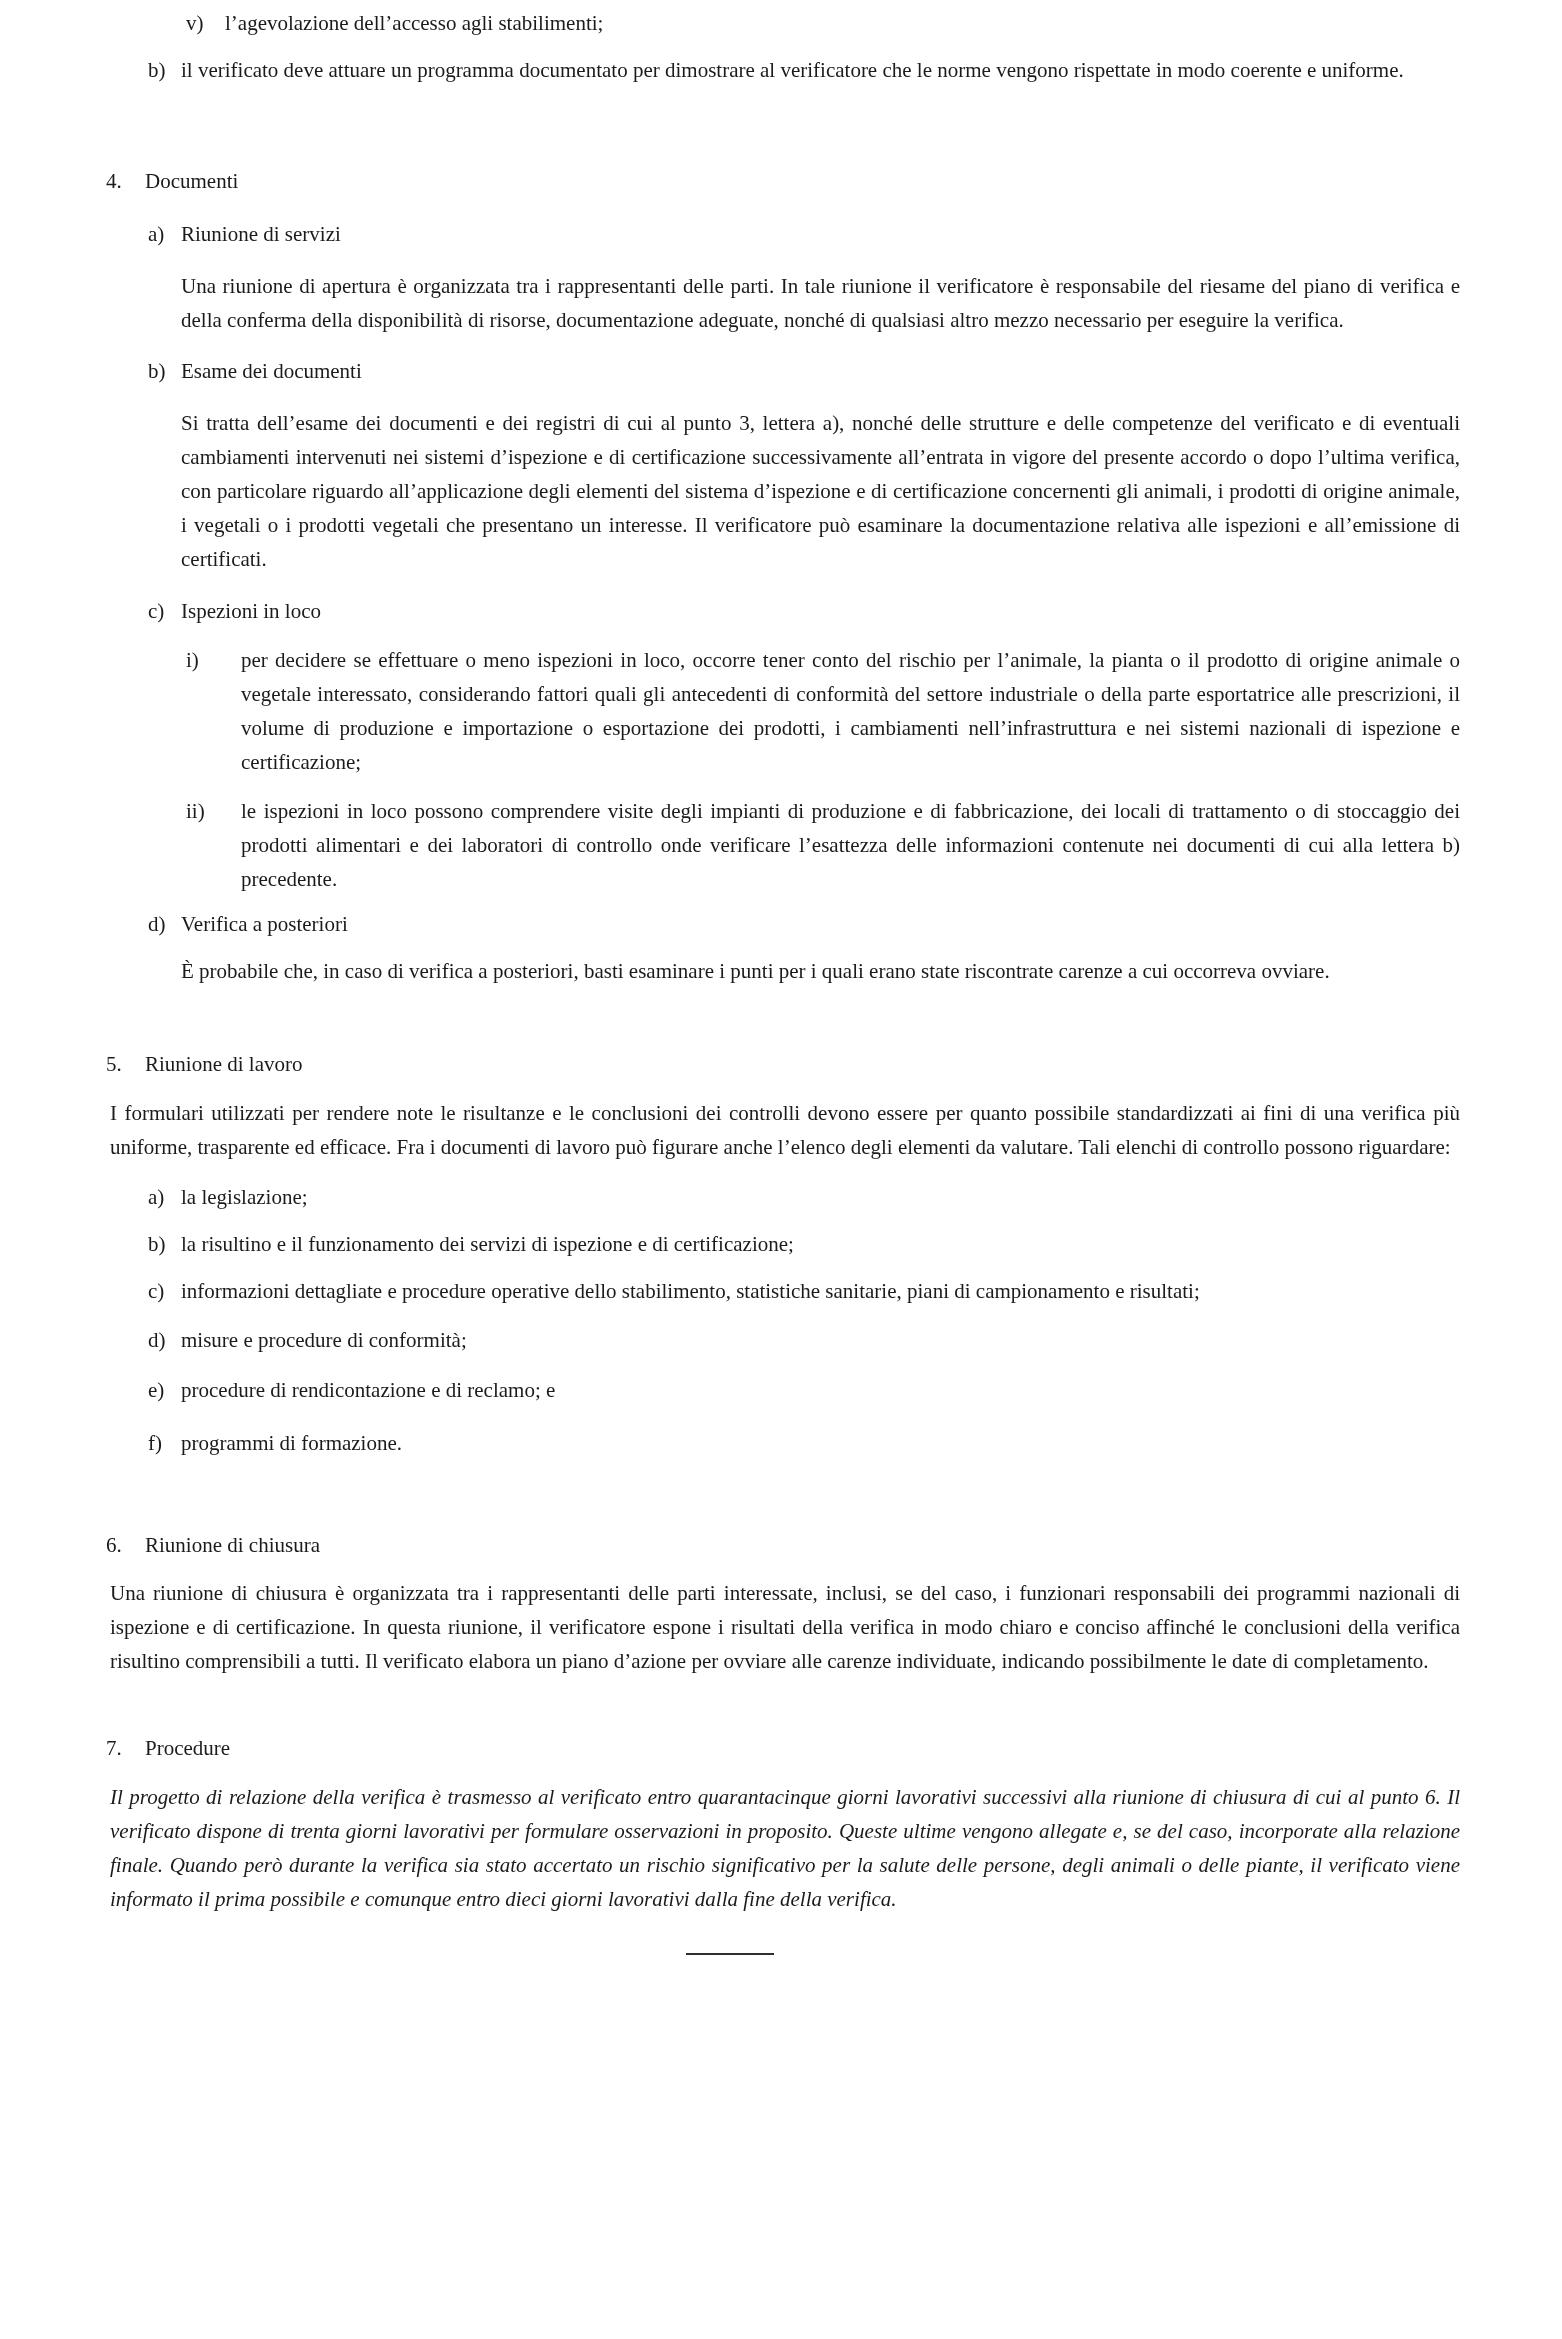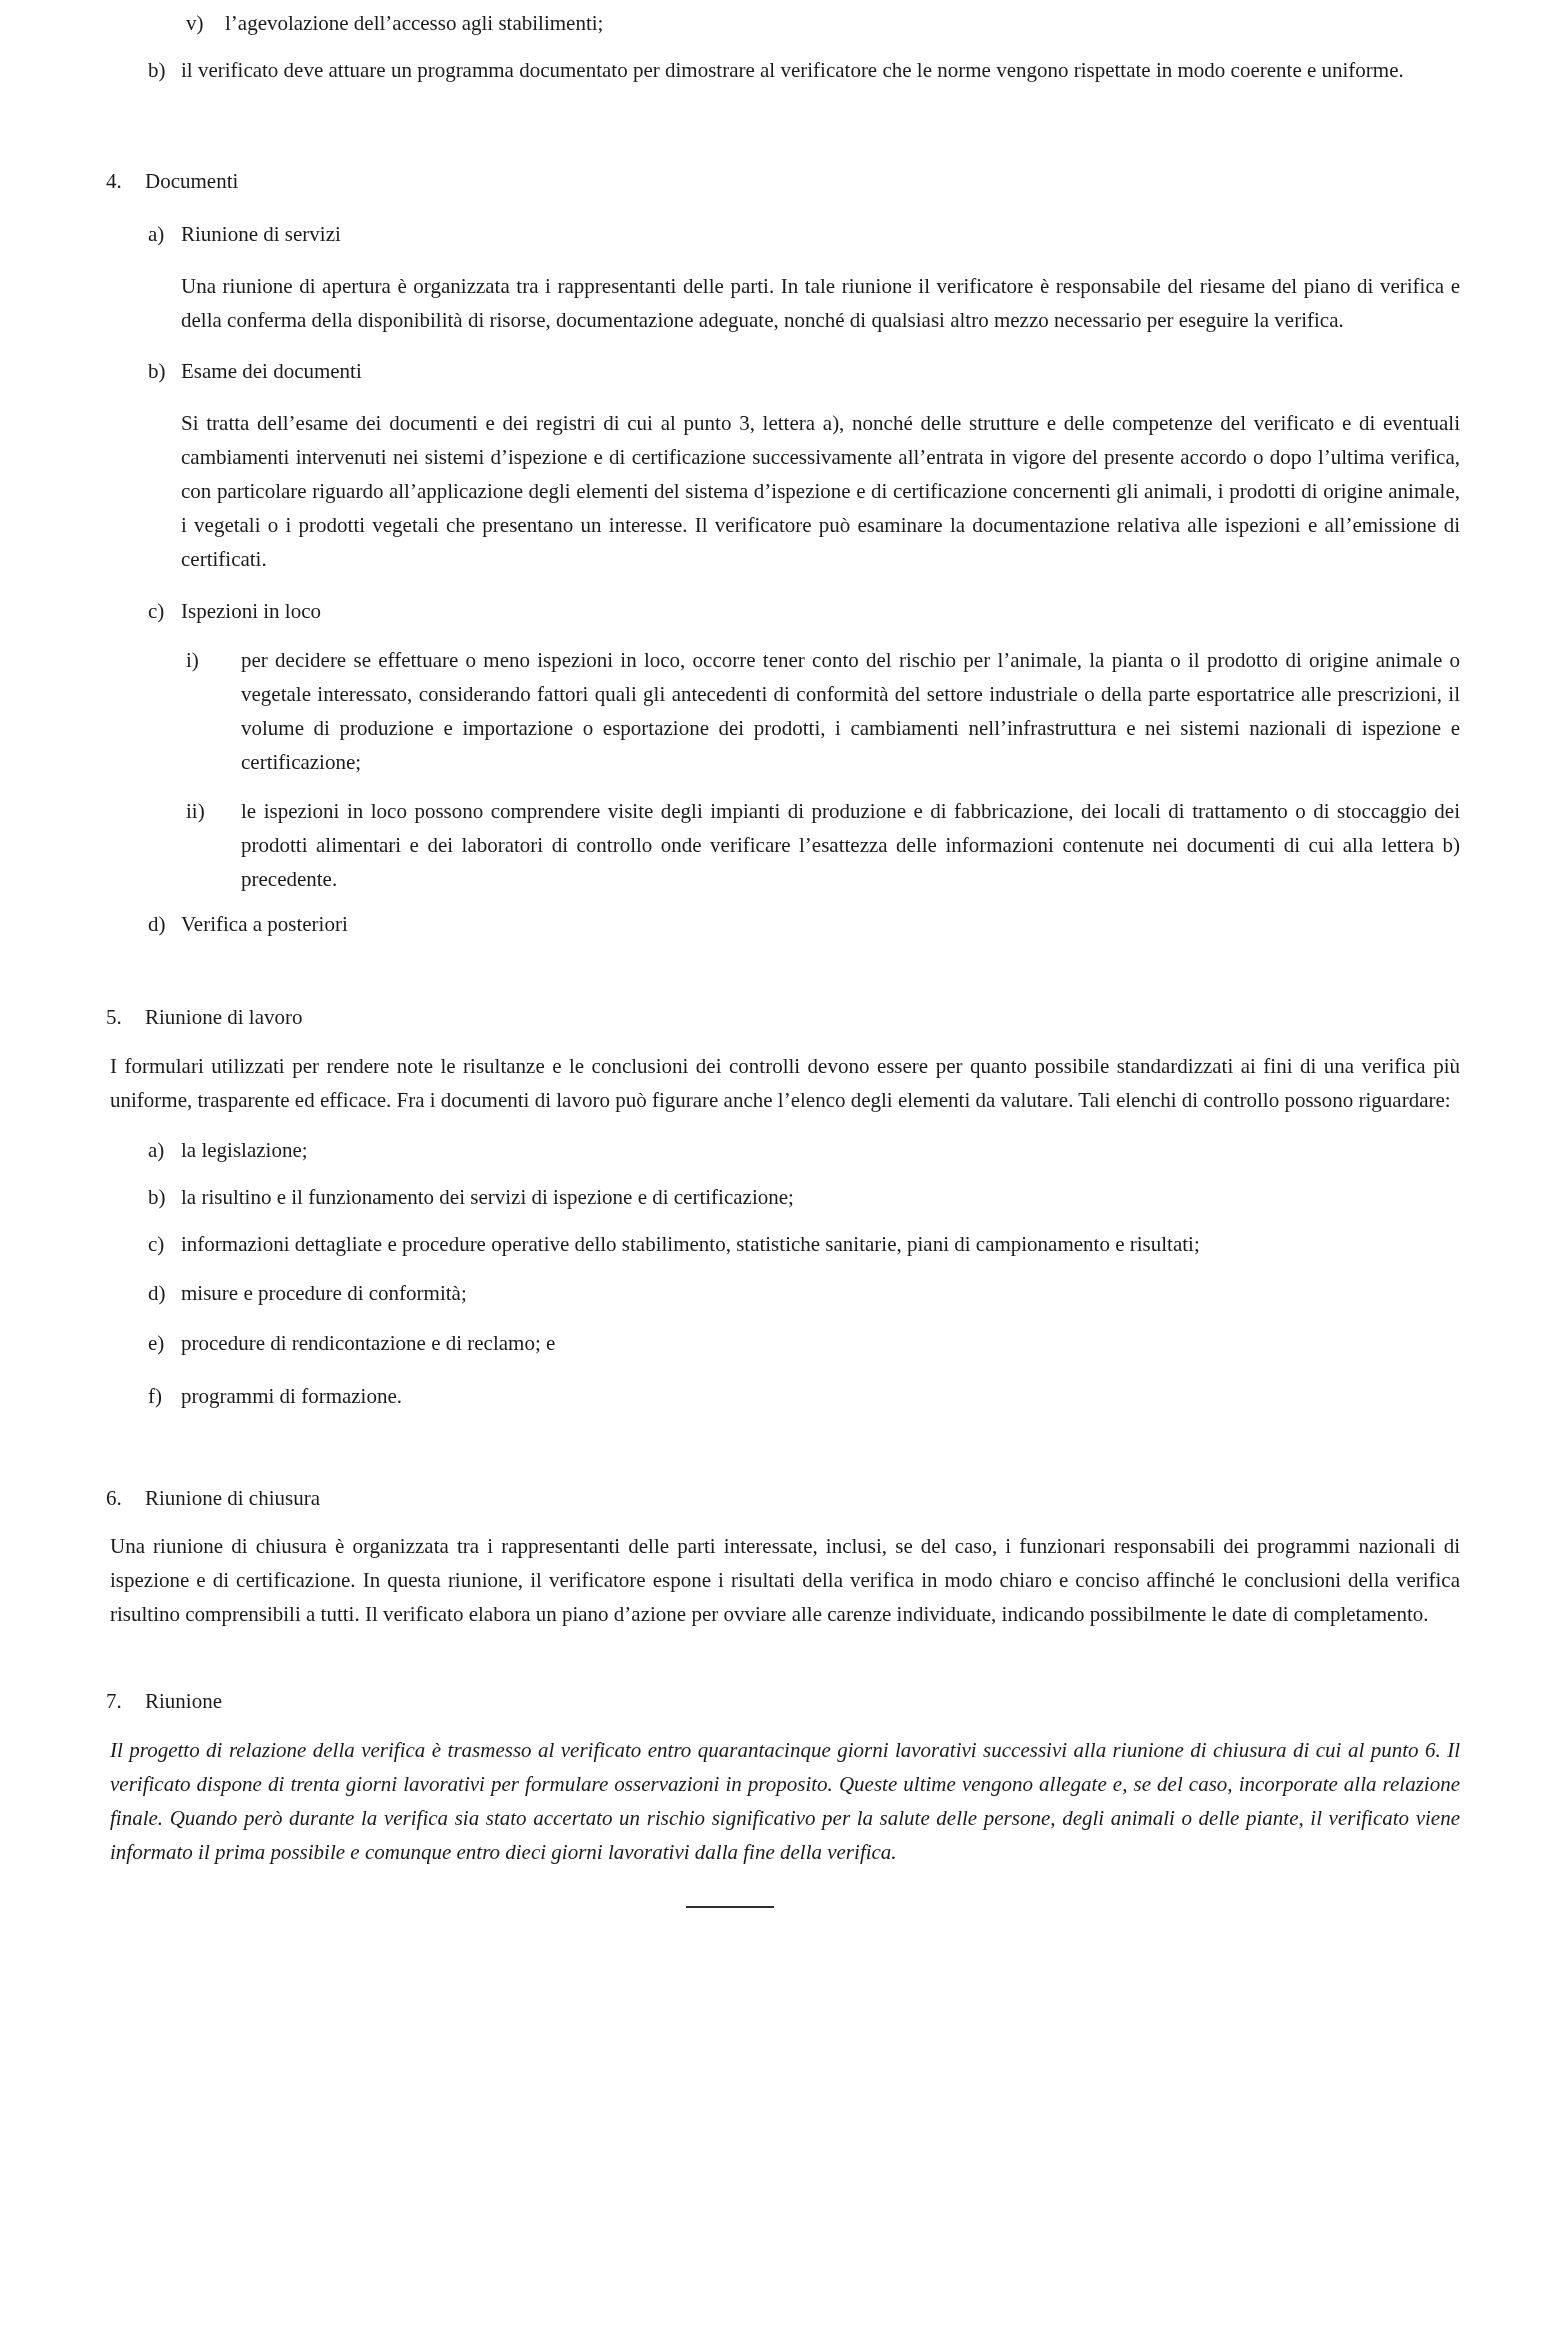--- a/index.html
+++ b/index.html
@@ -110,20 +110,21 @@
     </div>
     <div class="row li-roman mt-roman">
       <span class="marker">ii)</span>
       <span class="text">le ispezioni in loco possono comprendere visite degli impianti di produzione e di fabbricazione, dei locali di trattamento o di stoccaggio dei prodotti alimentari e dei laboratori di controllo onde verificare l’esattezza delle informazioni contenute nei documenti di cui alla lettera b) precedente.</span>
     </div>
 
     <div class="row li-letter mt-head-d">
       <span class="marker">d)</span>
       <span class="text">Verifica a posteriori</span>
     </div>
+    <div class="para letter-para mt-para-sm">È probabile che, in caso di verifica a posteriori, basti esaminare i punti per i quali erano state riscontrate carenze a cui occorreva ovviare.</div>
   </div>
 
   <div class="section">
     <div class="row sec-head mt-sec5">
       <span class="num">5.</span>
       <span class="title">Riunione di lavoro</span>
     </div>
     <div class="para sec-para mt-sec5-intro">I formulari utilizzati per rendere note le risultanze e le conclusioni dei controlli devono essere per quanto possibile standardizzati ai fini di una verifica più uniforme, trasparente ed efficace. Fra i documenti di lavoro può figurare anche l’elenco degli elementi da valutare. Tali elenchi di controllo possono riguardare:</div>
 
     <div class="row li-letter mt-5a">
@@ -156,21 +157,21 @@
     <div class="row sec-head mt-sec6">
       <span class="num">6.</span>
       <span class="title">Riunione di chiusura</span>
     </div>
     <div class="para sec-para mt-sec6-para">Una riunione di chiusura è organizzata tra i rappresentanti delle parti interessate, inclusi, se del caso, i funzionari responsabili dei programmi nazionali di ispezione e di certificazione. In questa riunione, il verificatore espone i risultati della verifica in modo chiaro e conciso affinché le conclusioni della verifica risultino comprensibili a tutti. Il verificato elabora un piano d’azione per ovviare alle carenze individuate, indicando possibilmente le date di completamento.</div>
   </div>
 
   <div class="section">
     <div class="row sec-head mt-sec7">
       <span class="num">7.</span>
-      <span class="title">Riunione</span>
+      <span class="title">Procedure</span>
     </div>
     <div class="para sec-para mt-sec7-para">Il progetto di relazione della verifica è trasmesso al verificato entro quarantacinque giorni lavorativi successivi alla riunione di chiusura di cui al punto 6. Il verificato dispone di trenta giorni lavorativi per formulare osservazioni in proposito. Queste ultime vengono allegate e, se del caso, incorporate alla relazione finale. Quando però durante la verifica sia stato accertato un rischio significativo per la salute delle persone, degli animali o delle piante, il verificato viene informato il prima possibile e comunque entro dieci giorni lavorativi dalla fine della verifica.</div>
   </div>
 
   <hr class="divider">
 
 </div>
 
 
 </body></html>

